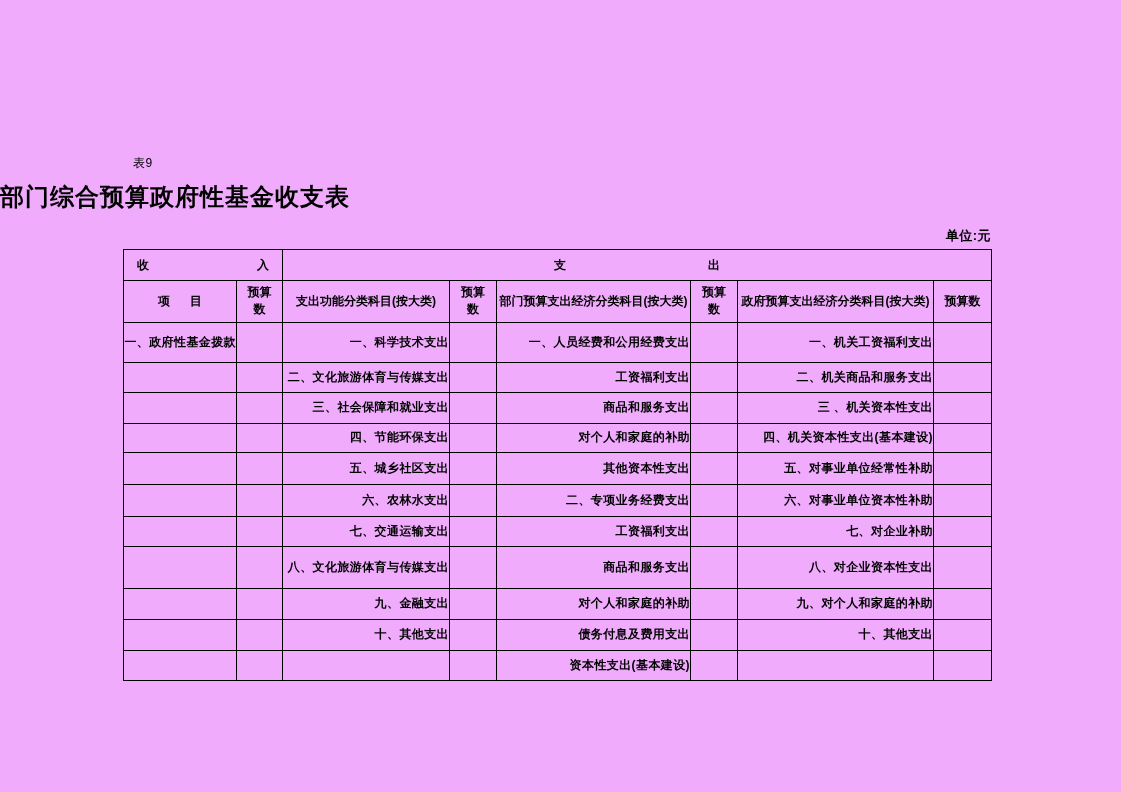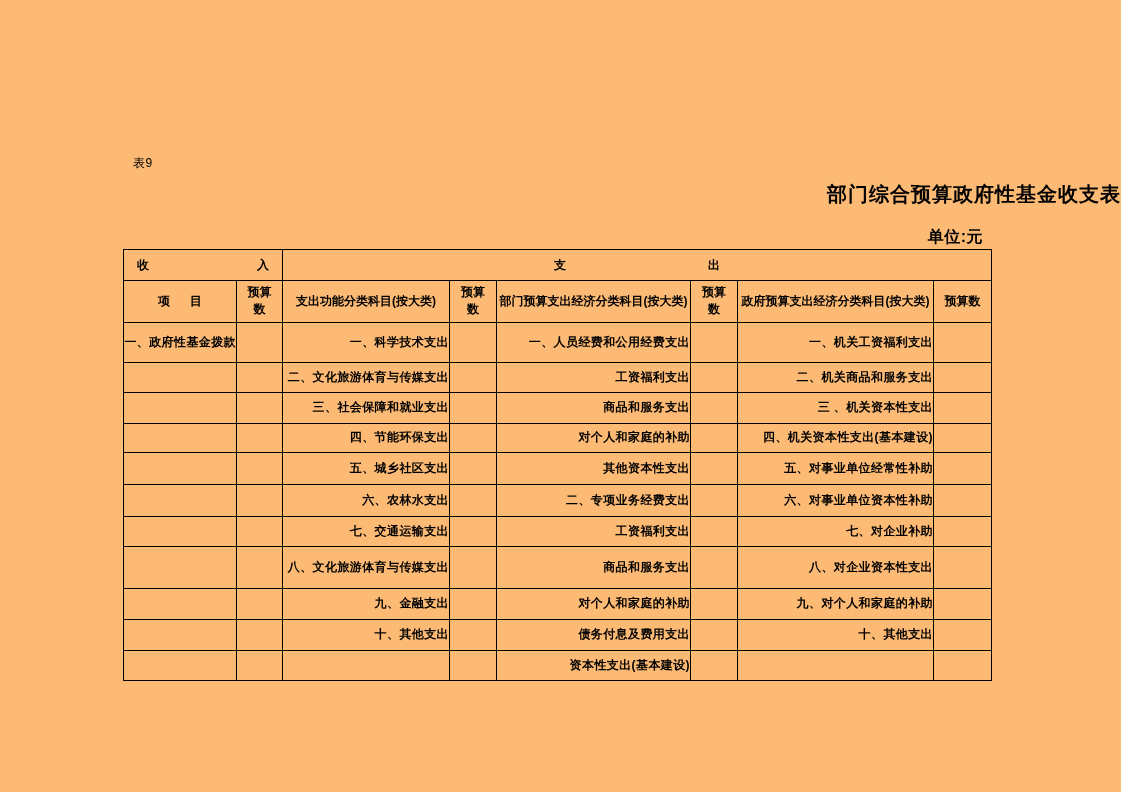--- a/index.html
+++ b/index.html
@@ -1,47 +1,47 @@
 <!DOCTYPE html>
 <html><head>
 <meta charset="utf-8">
 <style>
   html, body { margin: 0; padding: 0; background: #fff; }
   .page {
     position: relative;
     width: 1121px;
     height: 792px;
-    background: #fdba74;
+    background: #f0abfc;
     font-family: "Liberation Sans", "DejaVu Sans", sans-serif;
     color: #000;
     overflow: hidden;
   }
   .sheet-label {
     position: absolute;
     left: 133px;
     top: 155px;
     font-size: 12px;
     letter-spacing: 0.5px;
   }
   .doc-title {
     position: absolute;
     left: 0;
     top: 181px;
     width: 1121px;
-    text-align: right;
+    text-align: left;
     font-family: Liberation Mono, monospace;
-    font-size: 20px;
+    font-size: 24px;
     font-weight: bold;
     letter-spacing: 1px;
   }
   .unit-label {
     position: absolute;
-    right: 138px;
+    right: 130px;
     top: 227px;
-    font-size: 16px;
+    font-size: 13px;
     font-weight: bold;
     letter-spacing: 0.5px;
   }
   table.budget {
     position: absolute;
     left: 123px;
     top: 249px;
     width: 868px;
     border-collapse: collapse;
     table-layout: fixed;

